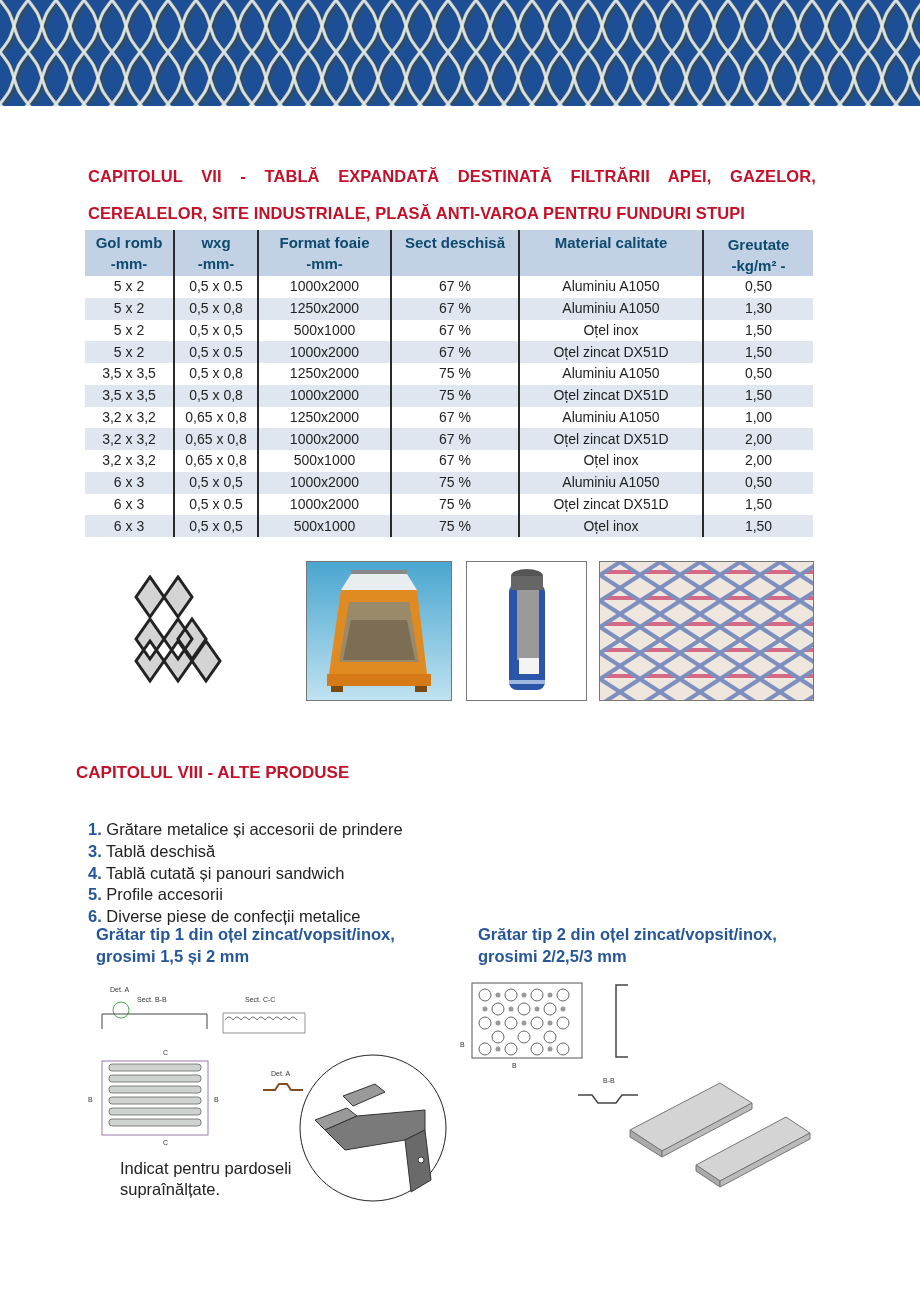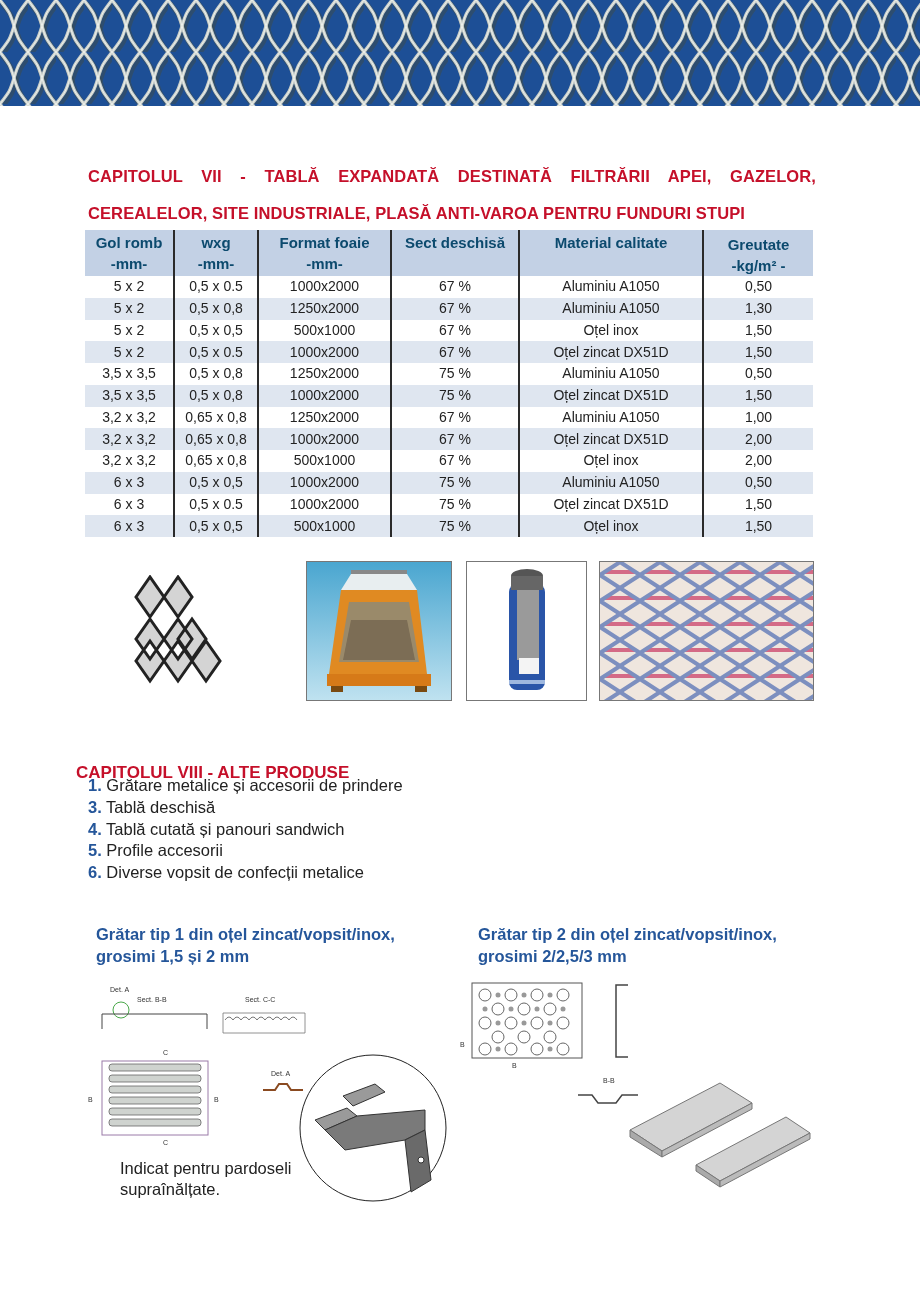--- a/index.html
+++ b/index.html
@@ -13,21 +13,21 @@
   table.specs { position:absolute; left:85px; top:230px; width:728px; border-collapse:collapse; font-size:14px; table-layout:fixed; }
   table.specs th { background:#c3d1e5; font-weight:bold; color:#0c4a6e; vertical-align:top; padding:2px 2px 0; line-height:21px; font-size:15px; height:42px; }
   table.specs td { text-align:center; height:21.75px; padding:0; line-height:21px; color:#222; }
   table.specs tbody tr:nth-child(even) td { background:#dfe6f0; }
   table.specs th + th, table.specs td + td { border-left:2px solid #2a2a2a; }
   .imgbox { position:absolute; overflow:hidden; }
   .ph2 { left:306px; top:561px; width:144px; height:138px; border:1px solid #777; background:linear-gradient(#4aa6d0,#bfe2f0); }
   .ph3 { left:466px; top:561px; width:119px; height:138px; border:1px solid #777; background:#fff; }
   .ph4 { left:599px; top:561px; width:213px; height:138px; border:1px solid #777; background:#e8d8d6; }
   .title8 { left:76px; top:733px; font-size:17px;margin-top:30px; }
-  ol.list { position:absolute; left:88px; top:775px; margin:0; padding:0; list-style:none; font-size:16.5px; line-height:21.8px; color:#222; }
+  ol.list { position:absolute; left:88px; top:819px; margin:0; padding:0; list-style:none; font-size:16.5px; line-height:21.8px; color:#222; }
   ol.list li .num { color:#25569a; font-weight:bold; }
   .sub { position:absolute; color:#25569a; font-weight:bold; font-size:16.5px; line-height:22px;margin-left:8px; }
   .sub1 { left:88px; top:923px; }
   .sub2 { left:470px; top:923px; }
   .note { position:absolute; left:88px; top:1158px; font-size:16.5px; line-height:21px; color:#222;margin-left:32px; }
   .drawing { position:absolute; }
 </style>
 </head>
 <body>
 
@@ -235,21 +235,21 @@
   </svg>
 </div>
 
 <div class="h-red title8">CAPITOLUL VIII - ALTE PRODUSE</div>
 
 <ol class="list">
   <li><span class="num">1.</span> <span>Grătare metalice și accesorii de prindere</span></li>
   <li><span class="num">3.</span> <span>Tablă deschisă</span></li>
   <li><span class="num">4.</span> <span>Tablă cutată și panouri sandwich</span></li>
   <li><span class="num">5.</span> <span>Profile accesorii</span></li>
-  <li><span class="num">6.</span> <span>Diverse vopsit de confecții metalice</span></li>
+  <li><span class="num">6.</span> <span>Diverse piese de confecții metalice</span></li>
 </ol>
 
 <div class="sub sub1">
   <div>Grătar tip 1 din oțel zincat/vopsit/inox,</div>
   <div>grosimi 1,5 și 2 mm</div>
 </div>
 <div class="sub sub2">
   <div>Grătar tip 2 din oțel zincat/vopsit/inox,</div>
   <div>grosimi 2/2,5/3 mm</div>
 </div>

